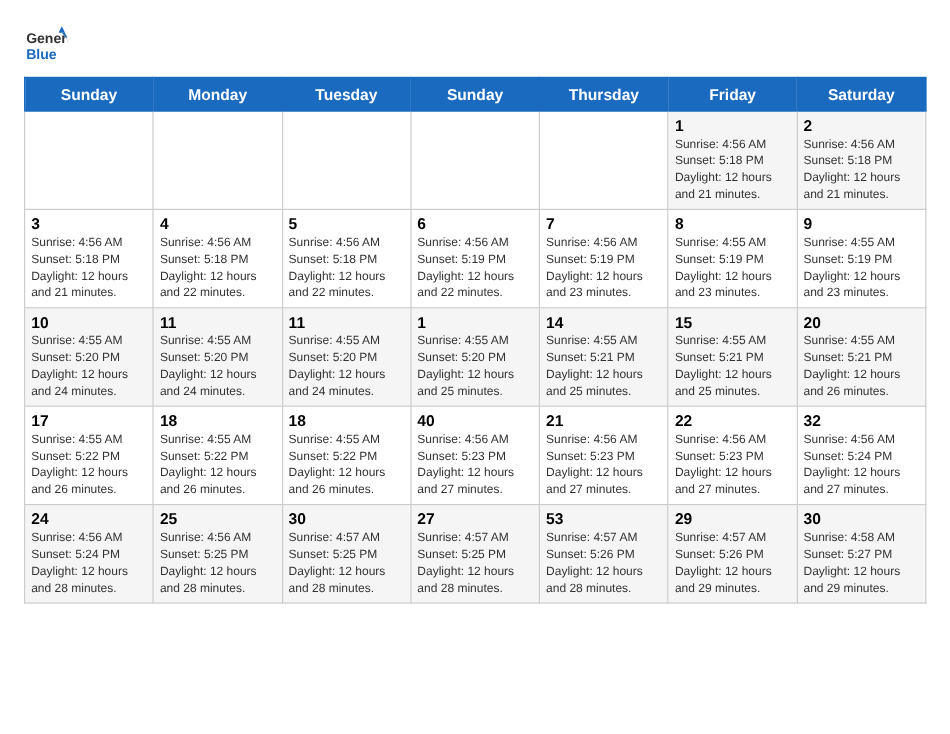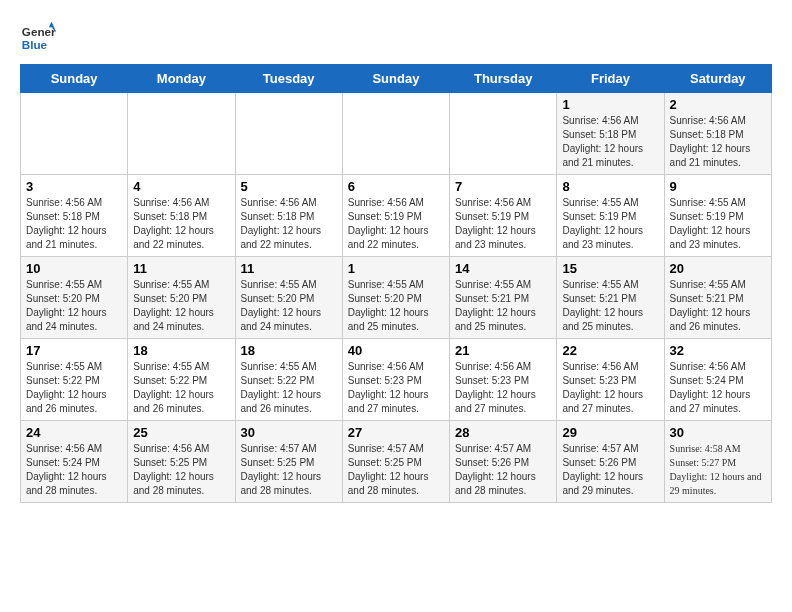--- a/index.html
+++ b/index.html
@@ -278,32 +278,32 @@
 Sunset: 5:25 PM
 Daylight: 12 hours and 28 minutes.</div>
         </td>
         <td>
           <span class="day-num">27</span>
           <div class="day-info" style="white-space: pre-line;">Sunrise: 4:57 AM
 Sunset: 5:25 PM
 Daylight: 12 hours and 28 minutes.</div>
         </td>
         <td>
-          <span class="day-num">28</span>
+          <span class="day-num">53</span>
           <div class="day-info" style="white-space: pre-line;">Sunrise: 4:57 AM
 Sunset: 5:26 PM
 Daylight: 12 hours and 28 minutes.</div>
         </td>
         <td>
           <span class="day-num">29</span>
           <div class="day-info" style="white-space: pre-line;">Sunrise: 4:57 AM
 Sunset: 5:26 PM
 Daylight: 12 hours and 29 minutes.</div>
         </td>
         <td>
           <span class="day-num">30</span>
-          <div class="day-info" style="white-space: pre-line; font-family: Liberation Serif, serif;">Sunrise: 4:58 AM
+          <div class="day-info" style="white-space: pre-line;">Sunrise: 4:58 AM
 Sunset: 5:27 PM
 Daylight: 12 hours and 29 minutes.</div>
         </td>
       </tr>
     </tbody>
 </table>
 
 </body></html>

